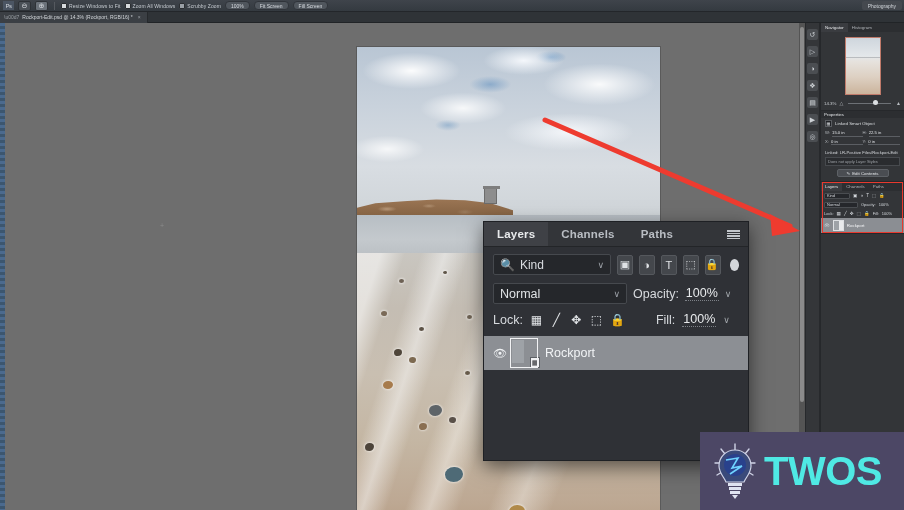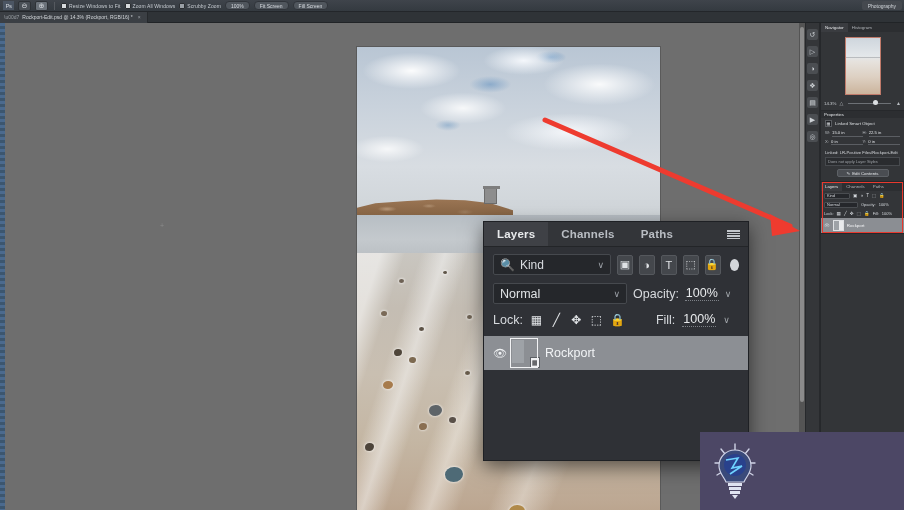--- a/index.html
+++ b/index.html
@@ -579,15 +579,16 @@
         <line x1="41" y1="33" x2="36" y2="30"></line>
       </g>
       <path d="M23 8 C32 8 39 15 39 24 C39 31 34 35 32 40 L14 40 C12 35 7 31 7 24 C7 15 14 8 23 8 Z" fill="#3a4a7a" stroke="#cfd3e6" stroke-width="1.2"></path>
       <path d="M23 12 C29 12 34 17 34 23 C34 29 29 34 23 34 C17 34 12 29 12 23 C12 17 17 12 23 12 Z" fill="#27408f" opacity=".85"></path>
       <path d="M14 18 L26 16 L20 26 L30 24 L18 32" fill="none" stroke="#6fd3ff" stroke-width="1.6"></path>
       <rect x="16" y="41" width="14" height="3" fill="#dfe3f0"></rect>
       <rect x="17" y="45" width="12" height="3" fill="#dfe3f0"></rect>
       <rect x="18" y="49" width="10" height="3" fill="#dfe3f0"></rect>
       <path d="M20 53 L26 53 L23 57 Z" fill="#dfe3f0"></path>
     </svg>
+    <div class="wm-text">TWOS</div>
   </div>
 
 </div>
 
 </body></html>

